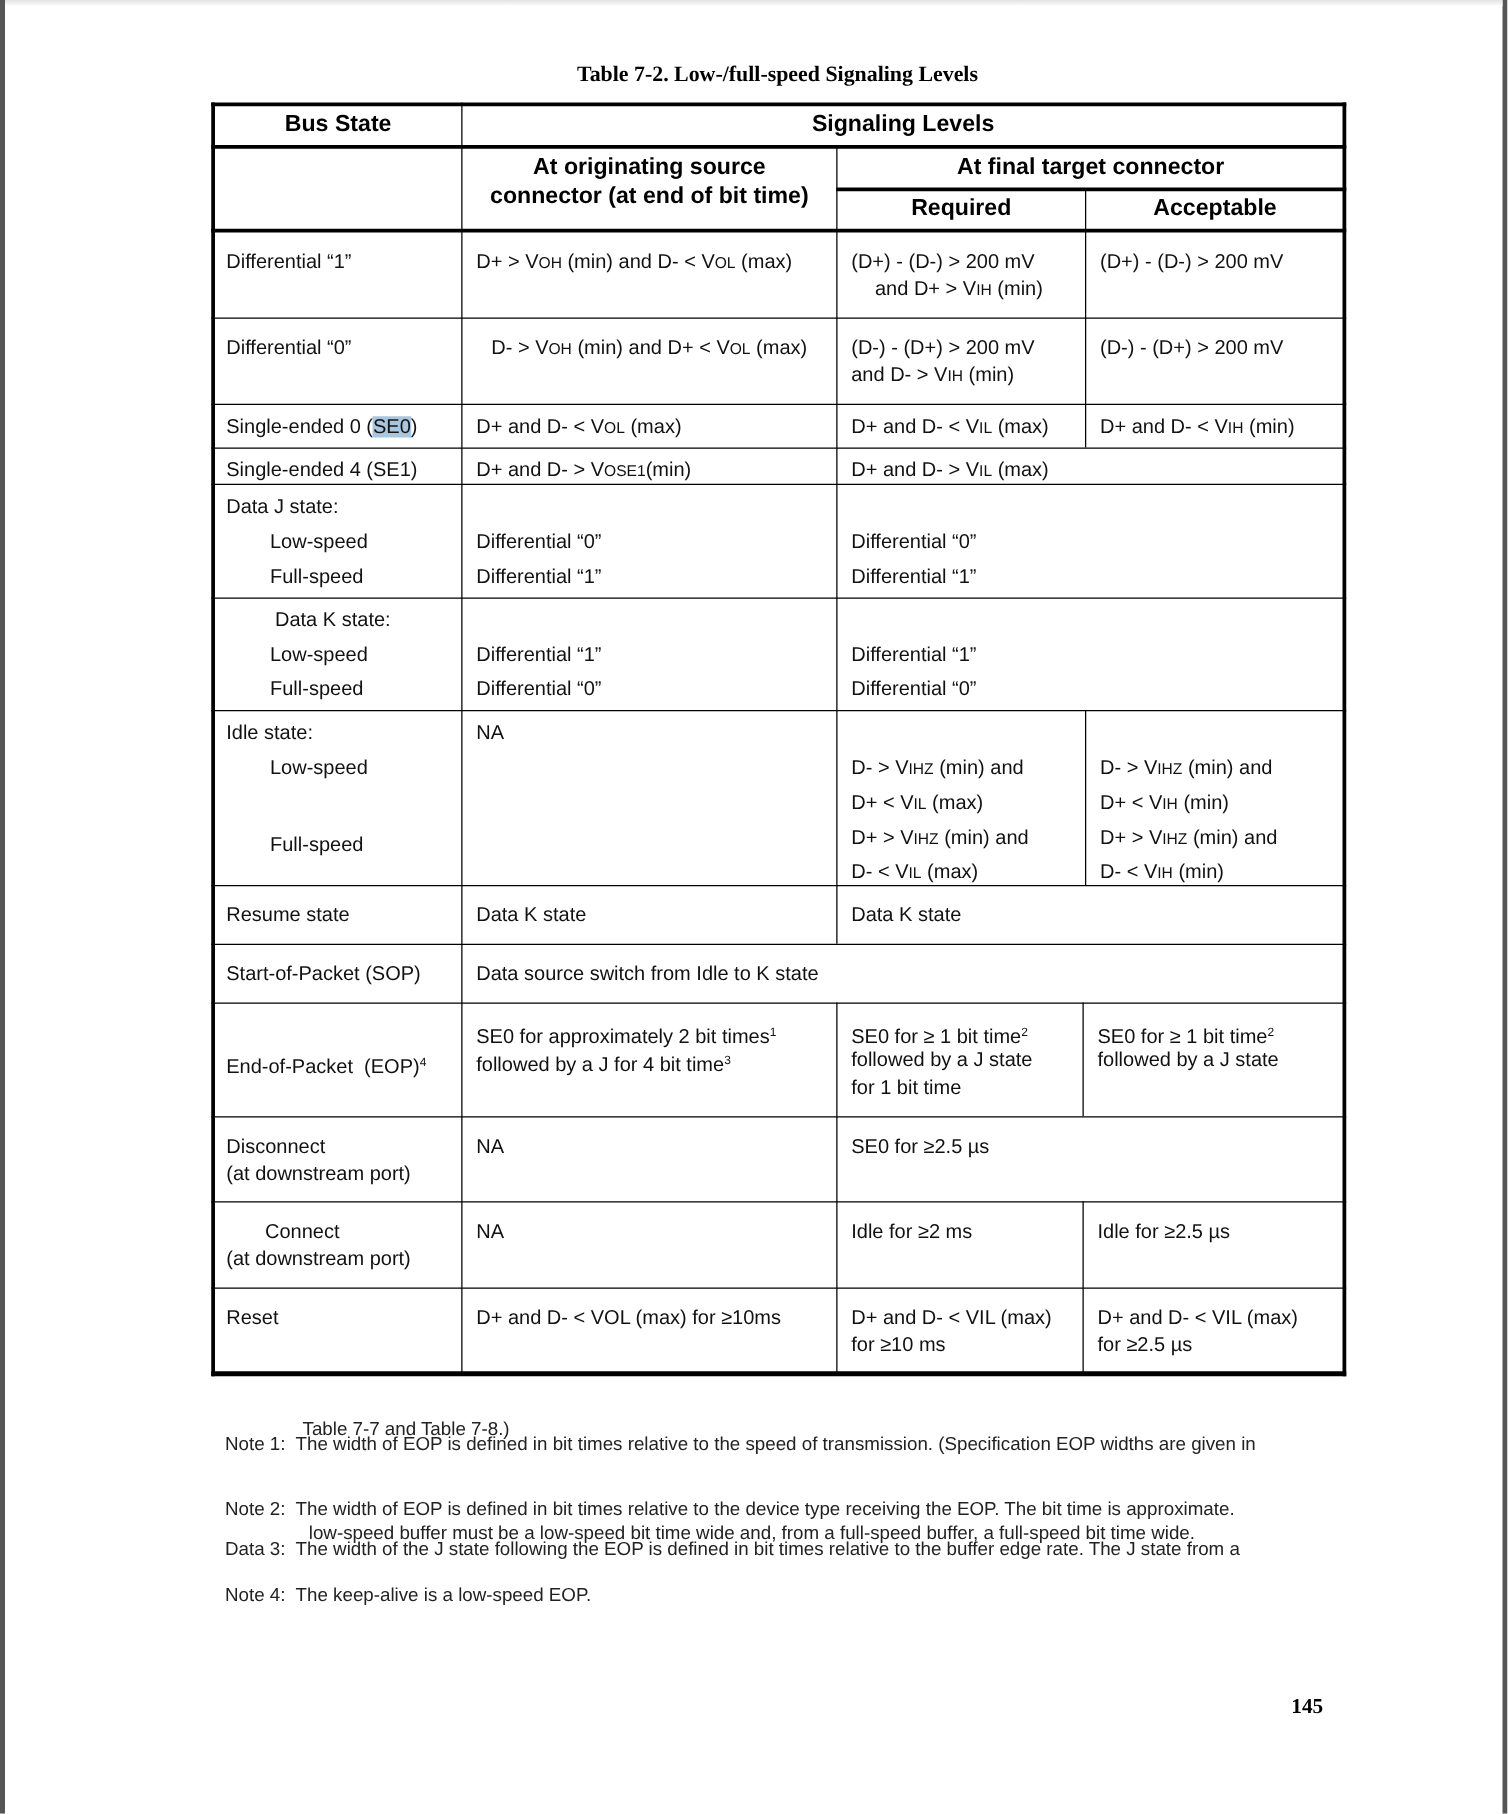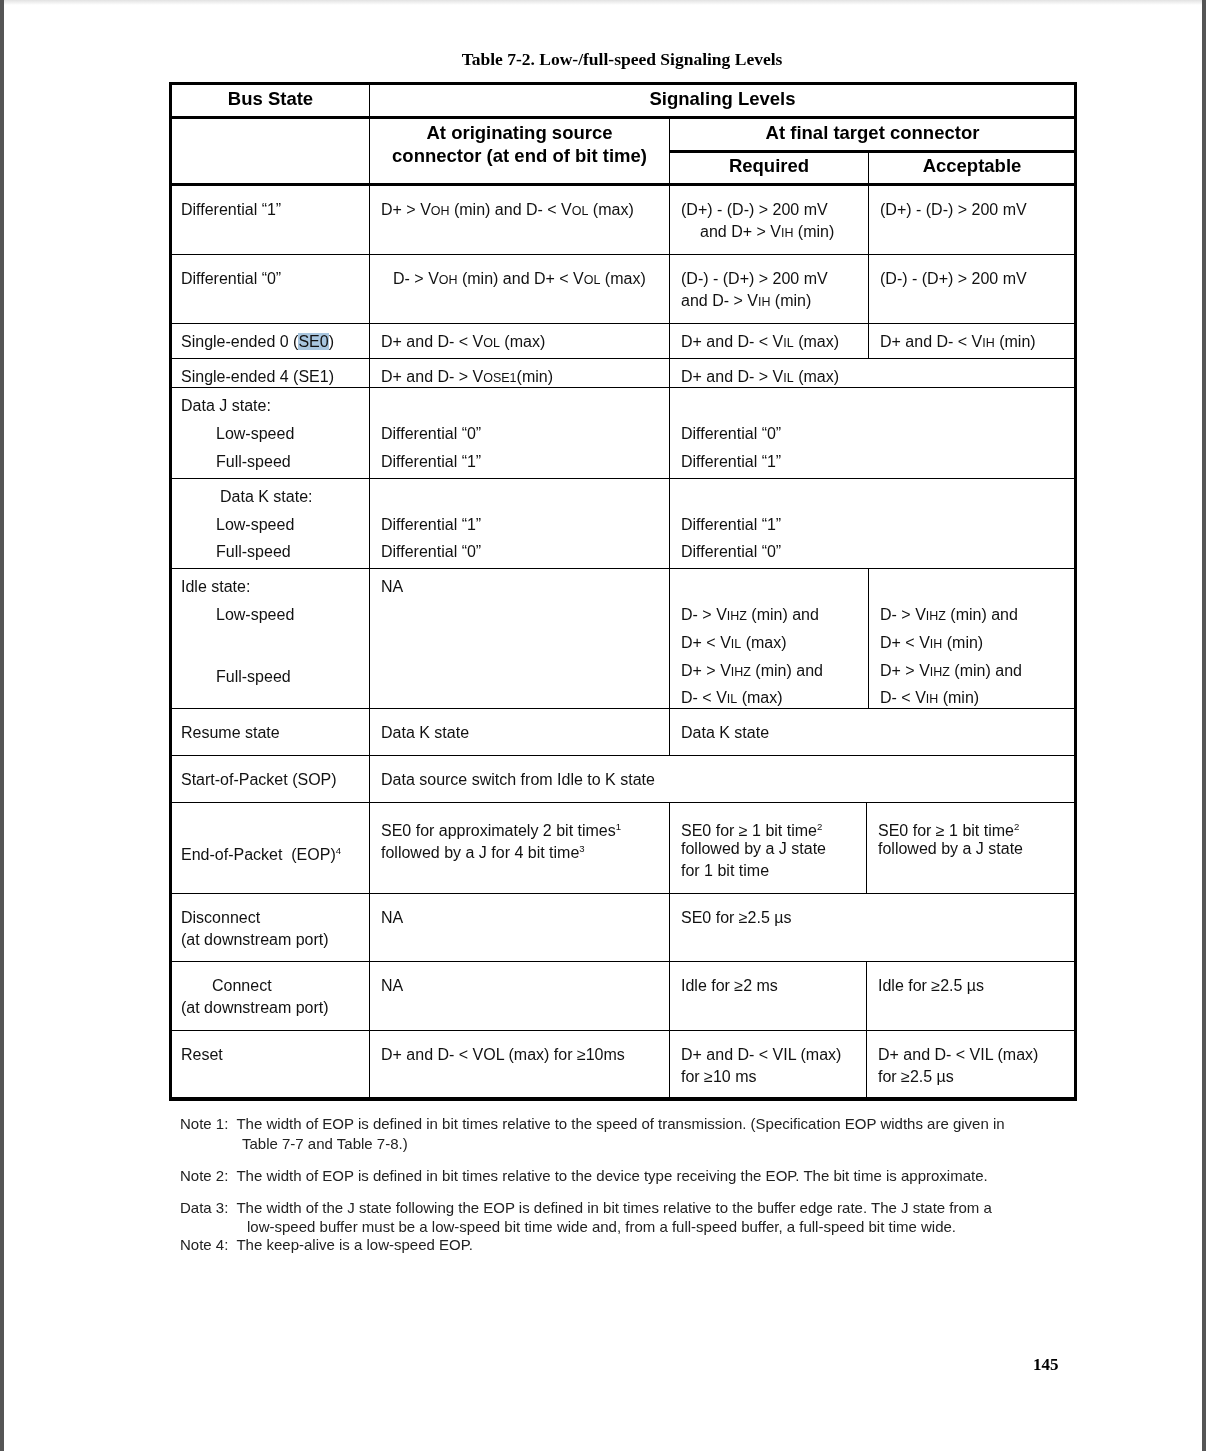--- a/index.html
+++ b/index.html
@@ -23,21 +23,21 @@
   .line { position: absolute; background: #000; }
 
   .cell { position: absolute; font-size: 16px; line-height: 22px; color: #111; white-space: nowrap; }
   .hdr { font-weight: bold; font-size: 18.5px; line-height: 23px; text-align: center; color: #000; }
   .sub { font-size: 0.78em; letter-spacing: 0; }
   .sup { font-size: 0.6em; vertical-align: 0.6em; }
   .hl { background: #a9c6df; }
 
   .notes { position: absolute; left: 180px; top: 1114px; width: 890px; font-size: 15px; color: #222; }
   .note { position: absolute; left: 0; line-height: 20px; white-space: nowrap; }
-  .note-label { display: inline-block; }
+  .note-label { display: inline-block; margin-top: 32px; }
   .note-cont { padding-left: 62px; }
   .pagenum {
     position: absolute; left: 1033px; top: 1355px;
     font-family: "Liberation Serif", serif; font-weight: bold; font-size: 17px; color: #000;
   }
 </style>
 </head>
 <body>
 
 <div class="edge-left"></div>

